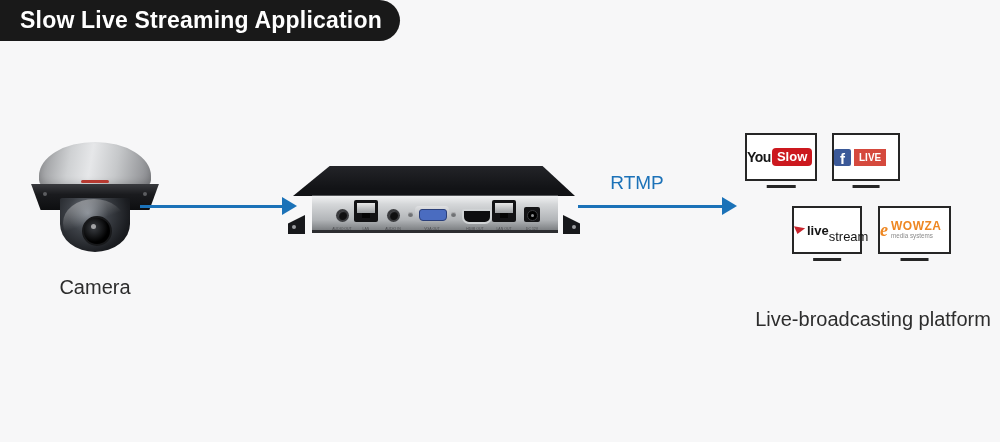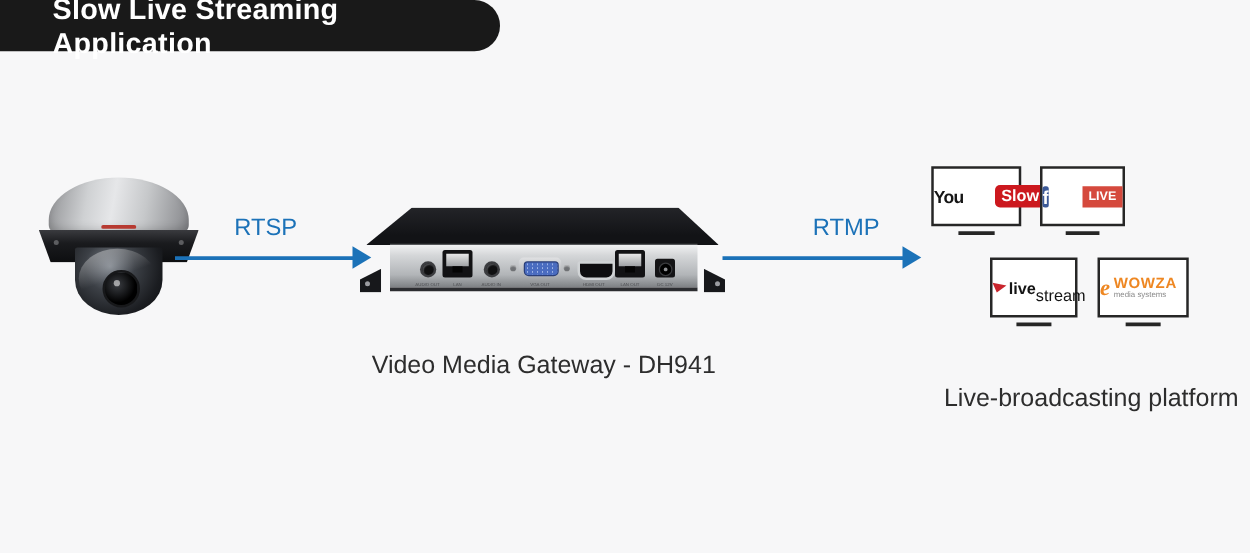--- a/index.html
+++ b/index.html
@@ -2,21 +2,21 @@
 <html><head>
 <meta charset="utf-8">
 <style>
   html,body{margin:0;padding:0;}
   .canvas{position:relative;width:1000px;height:442px;background:#f7f7f8;overflow:hidden;
           font-family:"Liberation Sans",sans-serif;}
 
   
   .banner{position:absolute;left:0;top:17;width:400px;height:41px;background:#191919;
           border-radius:0 21px 21px 0;display:flex;align-items:center;box-sizing:border-box;
-          padding-left:42px;color:#fff;font-size:23px;font-weight:600;letter-spacing:.2px;}
+          padding-left:20px;color:#fff;font-size:23px;font-weight:600;letter-spacing:.2px;}
 
   
   .label{position:absolute;color:#2d2d2d;font-size:20px;text-align:center;}
 
   
   .flow-line{position:absolute;height:3px;background:#1b72b8;}
   .flow-head{position:absolute;width:0;height:0;border-top:9px solid transparent;
              border-bottom:9px solid transparent;border-left:15px solid #1b72b8;}
   .flow-label{position:absolute;color:#1c72b8;font-size:19px;font-weight:500;text-align:center;}
 
@@ -70,21 +70,21 @@
         background:#0d0d0f;border:2px solid #d0d3d5;}
   .dcjack{position:absolute;left:212px;top:11px;width:16px;height:15px;background:#141416;border-radius:2px;}
   .dcjack .ring{position:absolute;left:3px;top:3px;width:9px;height:9px;border-radius:50%;background:#000;
                 border:1px solid #3a3b3e;}
   .dcjack .pin{position:absolute;left:7px;top:7px;width:3px;height:3px;border-radius:50%;background:#8e9093;}
   .port-label{position:absolute;bottom:0;font-size:7px;color:#4c4d50;text-align:center;
               transform:scale(.5);transform-origin:center bottom;white-space:nowrap;}
 
   
   .monitor{position:absolute;height:44px;background:#fff;border:2px solid #262626;
-           display:flex;align-items:center;justify-content:flex-start;gap:24px;}
+           display:flex;align-items:center;justify-content:flex-start;}
   .monitor::after{content:"";position:absolute;left:50%;transform:translateX(-50%);bottom:-9px;
                   width:42%;height:3px;background:#262626;}
   .yt-you{font-weight:700;font-size:14px;color:#161616;letter-spacing:-.5px;}
   .yt-tube{background:#cc181e;color:#fff;font-weight:700;font-size:13px;padding:1px 5px 2px;
            border-radius:4px;margin-left:1px;}
   .fb-f{width:17px;height:17px;background:#3b5998;color:#fff;font-weight:700;font-size:15px;
         line-height:19px;text-align:center;border-radius:2px;overflow:hidden;}
   .fb-live{background:#d5493d;color:#fff;font-weight:700;font-size:10px;padding:3px 5px;margin-left:3px;}
   .tw-col{display:flex;flex-direction:column;align-items:center;line-height:1;}
   .tw-name{color:#6441a5;font-weight:800;font-size:13px;margin-top:-1px;}
@@ -115,22 +115,22 @@
       <div class="cam-screw" style="left:16px;"></div>
       <div class="cam-screw" style="left:116px;"></div>
     </div>
     <div class="cam-dome">
       <div class="cam-glass"></div>
       <div class="cam-lens">
         <div class="cam-lens-dot"></div>
       </div>
     </div>
   </div>
-
-  <div class="flow-label" style="left:140px;width:145px;top:172px;">RTSP</div>
+  <div class="label" style="left:20px;width:150px;top:276px;">Camera</div>
+
   <div class="flow-line" style="left:140px;top:205px;width:143px;"></div>
   <div class="flow-head" style="left:282px;top:197px;"></div>
 
   <div class="device">
     <div class="dev-top"></div>
     <div class="dev-ear left">
         <div class="hole"></div>
       </div>
     <div class="dev-ear right">
         <div class="hole"></div>
@@ -159,23 +159,22 @@
         <div class="slot"></div>
       </div>
       <div class="port-label" style="left:172px;width:40px;">LAN OUT</div>
       <div class="dcjack">
         <div class="ring"></div>
         <div class="pin"></div>
       </div>
       <div class="port-label" style="left:200px;width:40px;">DC 12V</div>
     </div>
   </div>
-  <div class="label" style="left:280px;width:310px;top:281px;">Video Media Gateway - DH941</div>
-
-  <div class="flow-label" style="left:602px;width:150px;top:172px;">RTMP</div>
+
+  <div class="flow-label" style="left:562px;width:150px;top:172px;">RTMP</div>
   <div class="flow-line" style="left:578px;top:205px;width:145px;"></div>
   <div class="flow-head" style="left:722px;top:197px;"></div>
 
   <div class="monitor" style="left:745px;top:133px;width:68px;">
     <span class="yt-you">You</span>
     <span class="yt-tube">Slow</span>
   </div>
   <div class="monitor" style="left:832px;top:133px;width:64px;">
     <span class="fb-f">f</span>
     <span class="fb-live">LIVE</span>

